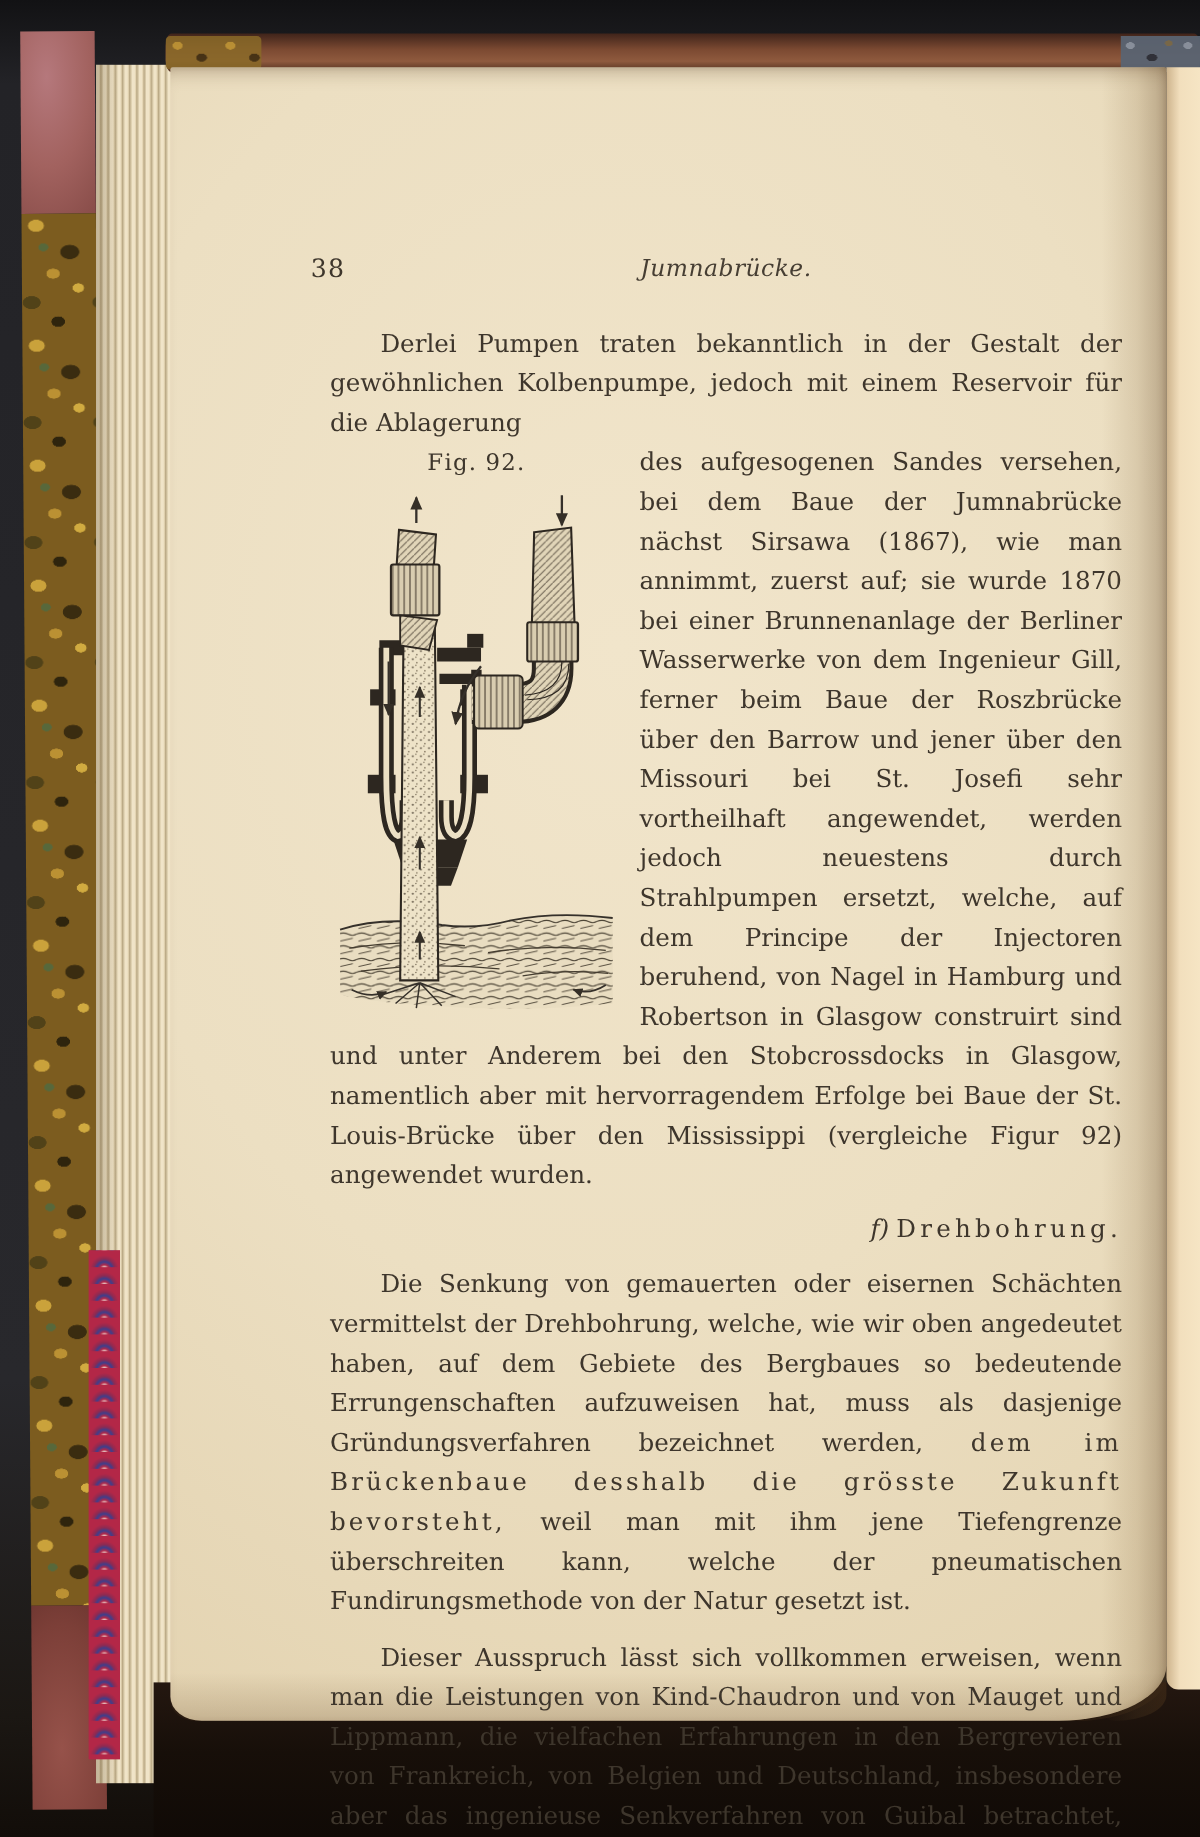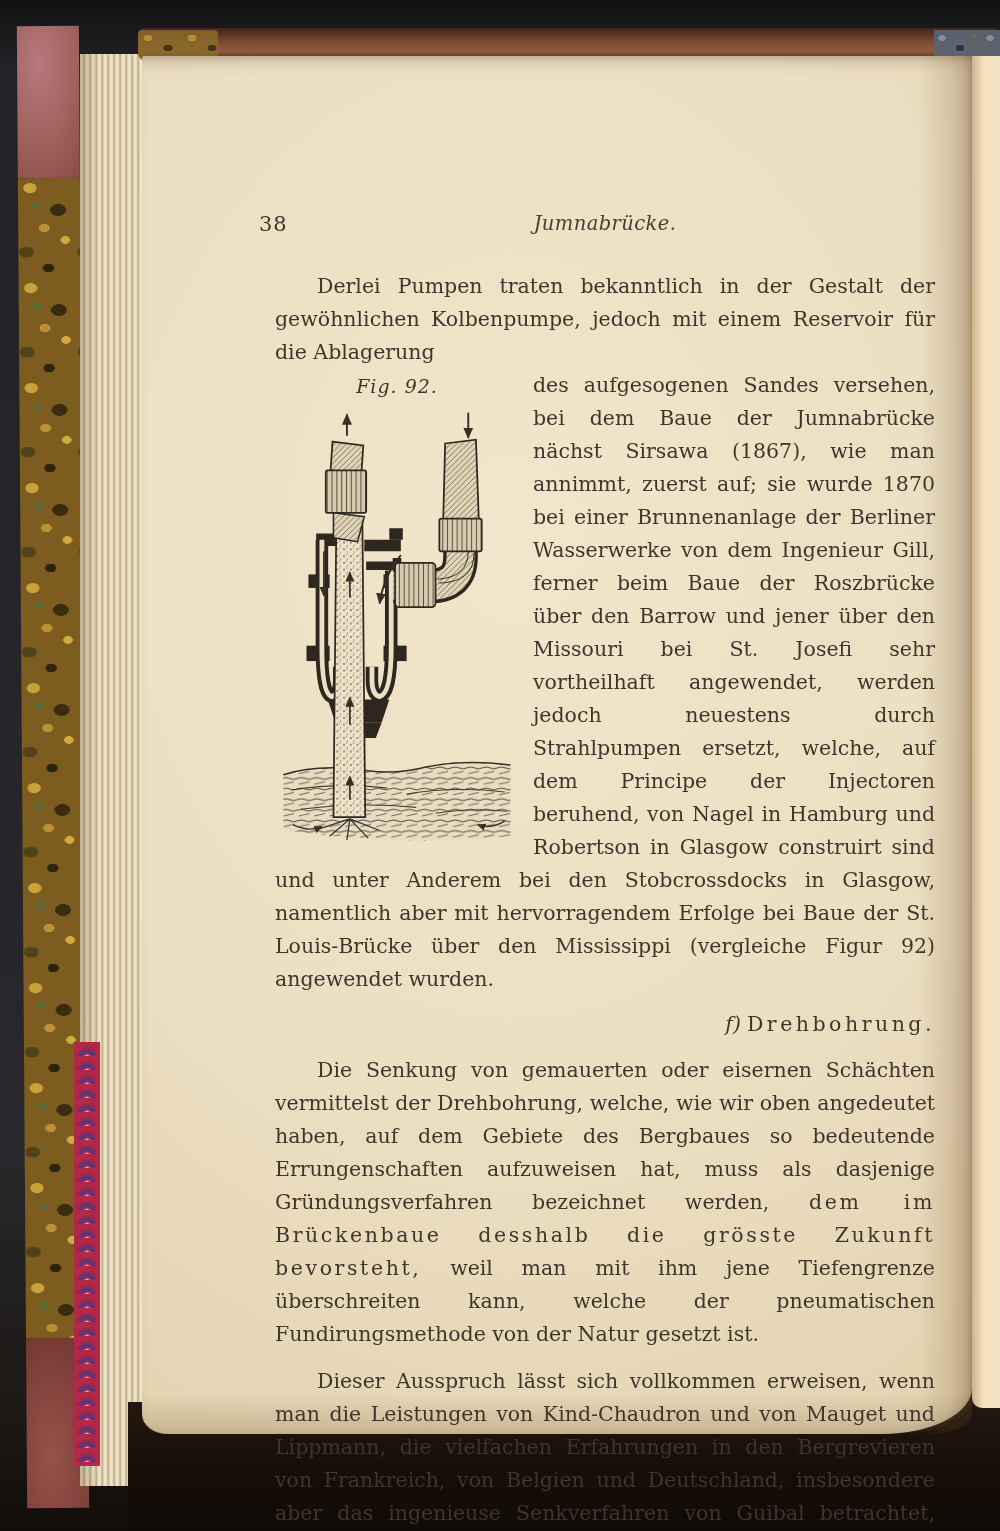--- a/index.html
+++ b/index.html
@@ -76,21 +76,21 @@
 
   .page-header{position:relative;height:34px;margin-bottom:24px;}
   .page-number{position:absolute;left:-16px;top:0;font-size:21px;letter-spacing:1px;}
   .running-head{display:block;text-align:center;font-style:italic;font-size:19.5px;color:#463e33;letter-spacing:.4px;}
 
   p{margin:0;font-size:20.5px;line-height:33px;text-align:justify;}
   .indent{text-indent:42px;}
   .force-justify{text-align-last:justify;}
 
   figure.fig{float:left;width:244px;margin:6px 14px 4px 0;text-align:center;}
-  figure.fig figcaption{font-size:19px;letter-spacing:1px;margin:0 0 8px 0;color:#3e362c;font-style:italic;}
+  figure.fig figcaption{font-size:19px;letter-spacing:1px;margin:0 0 8px 0;color:#3e362c;}
 
   h3.section-heading{clear:both;margin:16px 0 18px;text-align:right;font-weight:normal;
     font-size:20.5px;color:#3e362c;}
   h3 .letter{font-style:italic;margin-right:6px;}
   h3 .sperr{letter-spacing:3.5px;}
   .sperr2{letter-spacing:2.6px;}
 
   .p2{clear:both;margin-top:2px;}
   .p3{margin-top:14px;}
 </style>

